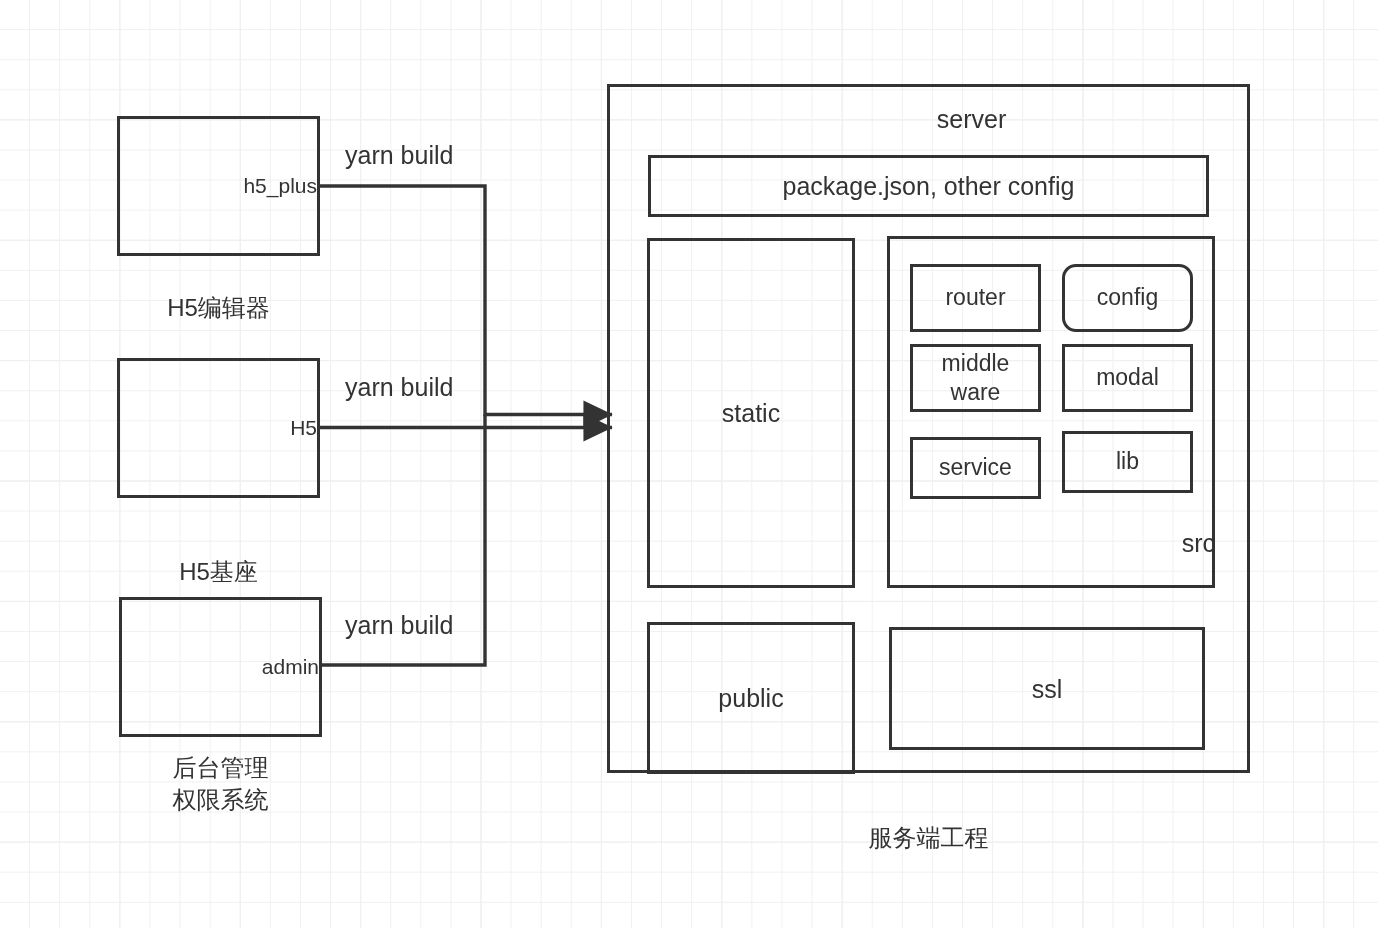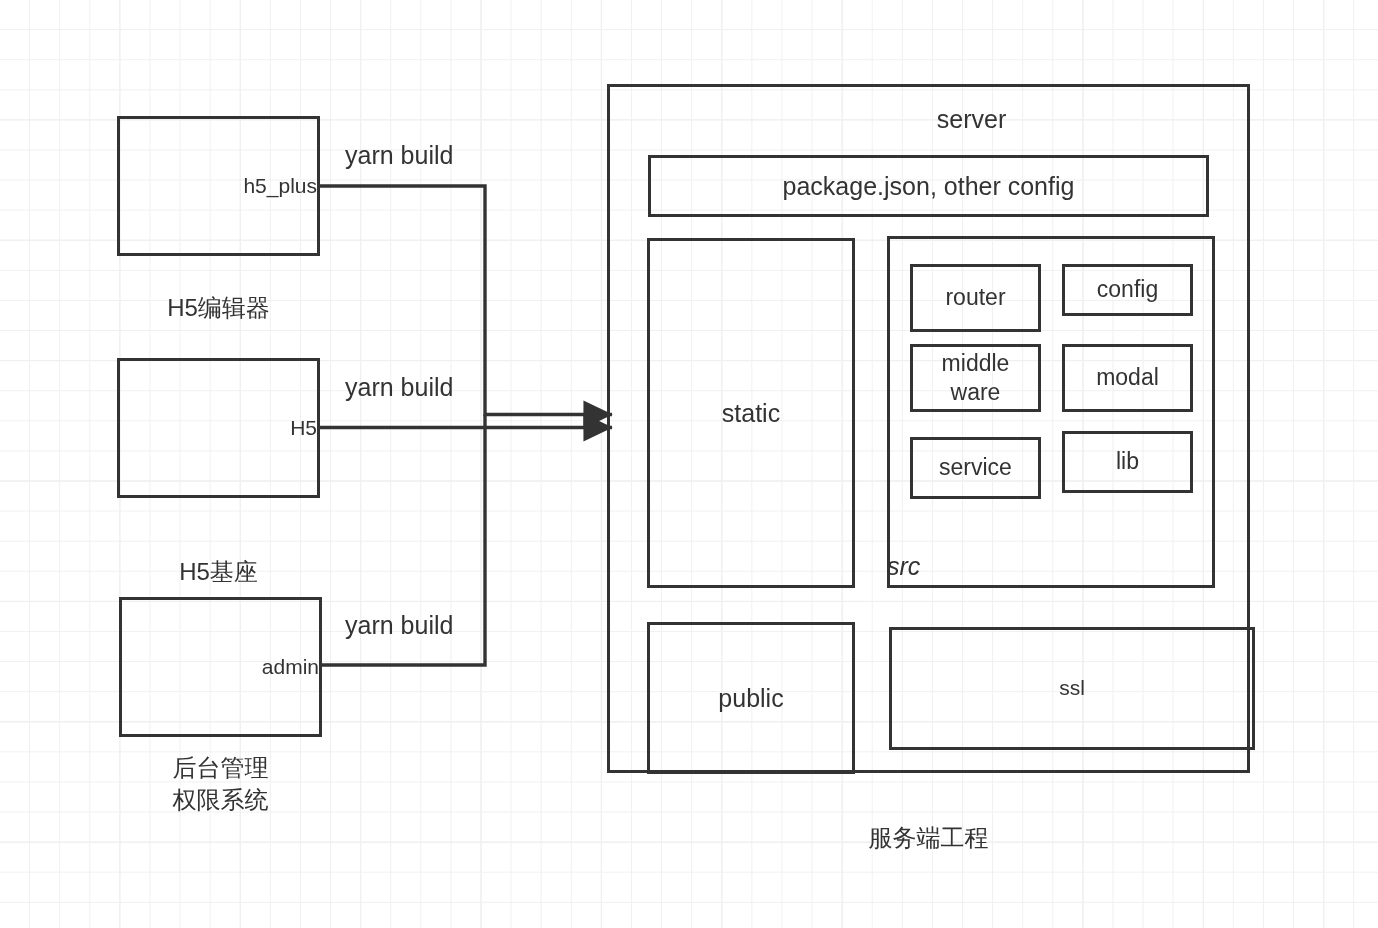--- a/index.html
+++ b/index.html
@@ -99,36 +99,35 @@
 
   #box-pkg    { left: 648px; top: 155px; width: 561px; height: 62px; font-size: 25px; }
   #box-static { left: 647px; top: 238px; width: 208px; height: 350px; font-size: 25px; }
 
   #box-src {
     left: 887px; top: 236px; width: 328px; height: 352px;
     display: block;
   }
   #src-title {
     position: absolute;
-    left: 887px; top: 552px; width: 328px;
+    left: 887px; top: 529px; width: 328px;
     font-size: 25px;
-    text-align: left;
-    color: #333333;
-    font-style: italic;
+    text-align: right;
+    color: #333333;
   }
 
   #box-router { left: 910px; top: 264px; width: 131px; height: 68px; font-size: 23px; }
-  #box-config { left: 1062px; top: 264px; width: 131px; height: 52px; font-size: 23px; }
+  #box-config { left: 1062px; top: 264px; width: 131px; height: 68px; font-size: 23px; border-radius: 14px; }
   #box-middle { left: 910px; top: 344px; width: 131px; height: 68px; font-size: 23px; }
   #box-modal  { left: 1062px; top: 344px; width: 131px; height: 68px; font-size: 23px; }
   #box-service{ left: 910px; top: 431px; width: 131px; height: 62px; font-size: 23px; margin-top: 6px; }
   #box-lib    { left: 1062px; top: 431px; width: 131px; height: 62px; font-size: 23px; }
 
   #box-public { left: 647px; top: 622px; width: 208px; height: 152px; font-size: 25px; }
-  #box-ssl    { left: 889px; top: 627px; width: 366px; height: 123px; font-size: 21px; }
+  #box-ssl    { left: 889px; top: 627px; width: 316px; height: 123px; font-size: 25px; }
 </style>
 </head>
 <body>
 
 <div id="canvas">
 
   <svg class="svg-layer" viewBox="0 0 1378 928" width="1378" height="928">
     <defs>
       <marker id="arrowhead" markerWidth="9" markerHeight="9" refX="8.4" refY="4.5" orient="auto" markerUnits="strokeWidth">
         <path d="M 0 0.4 L 8.6 4.5 L 0 8.6 z" fill="#333333"></path>

